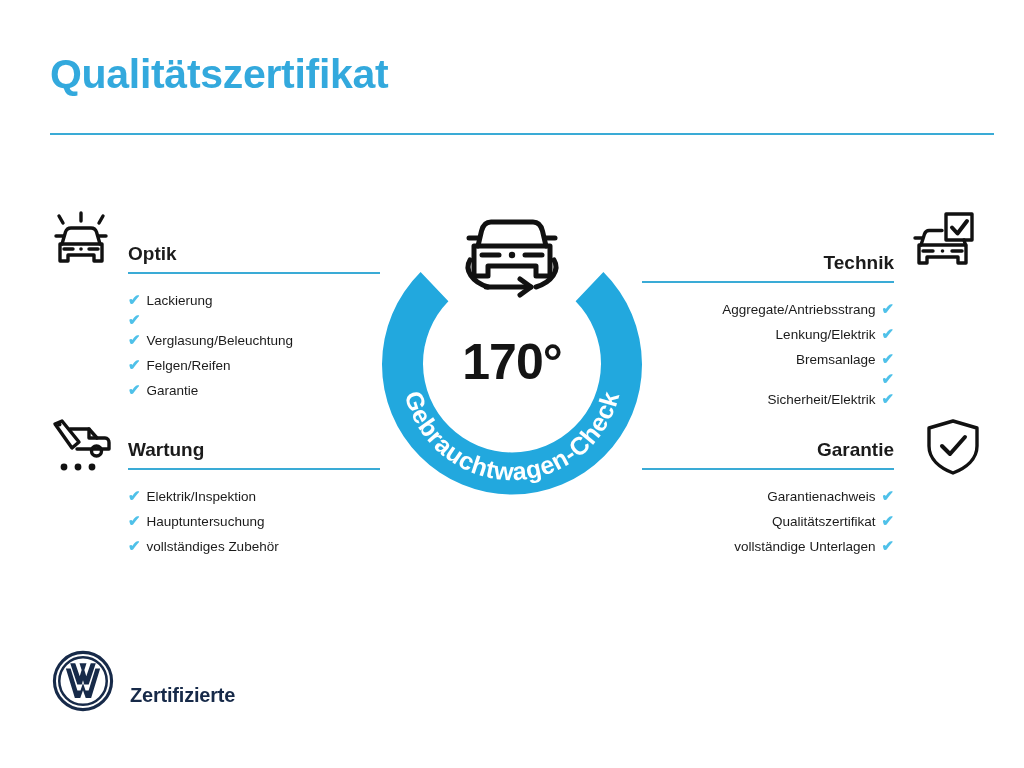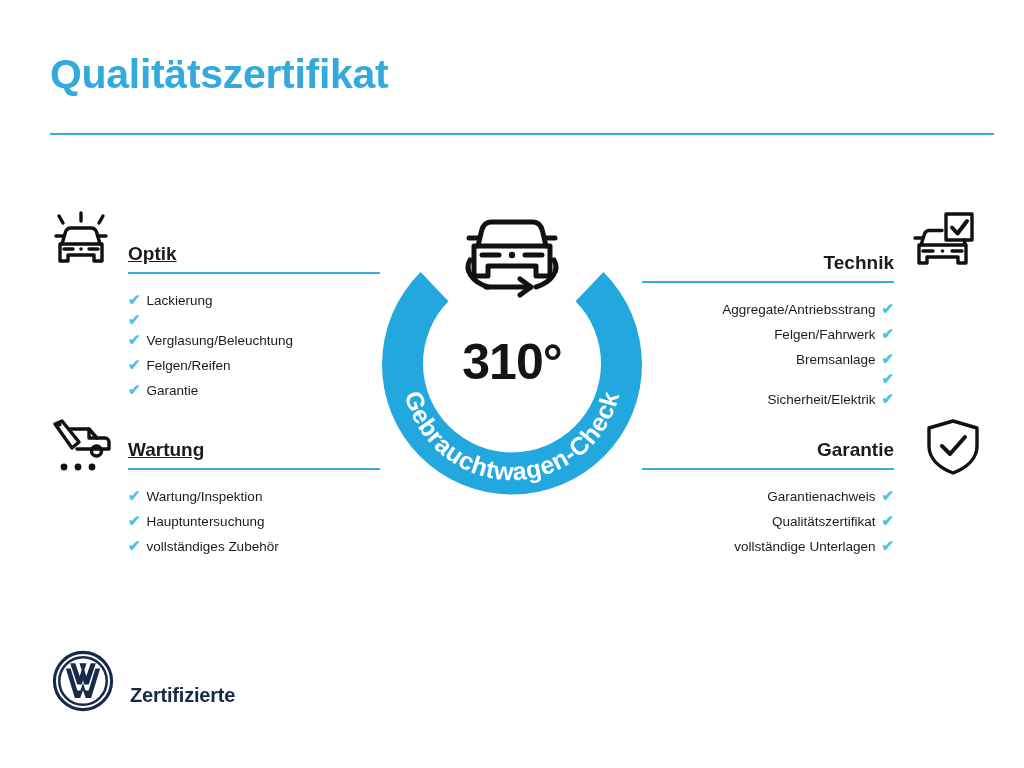--- a/index.html
+++ b/index.html
@@ -78,21 +78,21 @@
     color: #4fc1e9;
     font-size: 15px;
     font-weight: bold;
     line-height: 1;
     display: inline-block;
     transform: translateY(-1px);
   }
 
   
   .col-left { left: 128px; width: 252px; }
-  .col-left .heading { text-align: left; text-decoration: underline; }
+  .col-left .heading { text-align: left; }
   .col-left li { justify-content: flex-start; }
 
   
   .col-right { left: 642px; width: 252px; }
   .col-right .heading { text-align: right; }
   .col-right li { justify-content: flex-end; }
 
   #block-optik    { top: 244px; }
   #block-wartung  { top: 440px; }
   #block-technik  { top: 253px; }
@@ -233,21 +233,21 @@
         </li>
     </ul>
   </div>
 
   <div class="block col-left" id="block-wartung">
     <div class="heading">Wartung</div>
     <div class="heading-rule"></div>
     <ul>
       <li>
           <span class="check">✔</span>
-          <span>Wartung/Inspektion</span>
+          <span>Elektrik/Inspektion</span>
         </li>
       <li>
           <span class="check">✔</span>
           <span>Hauptuntersuchung</span>
         </li>
       <li>
           <span class="check">✔</span>
           <span>vollständiges Zubehör</span>
         </li>
     </ul>
@@ -255,21 +255,21 @@
 
   <div class="block col-right" id="block-technik">
     <div class="heading">Technik</div>
     <div class="heading-rule"></div>
     <ul>
       <li>
           <span>Aggregate/Antriebsstrang</span>
           <span class="check">✔</span>
         </li>
       <li>
-          <span>Felgen/Fahrwerk</span>
+          <span>Lenkung/Elektrik</span>
           <span class="check">✔</span>
         </li>
       <li>
           <span>Bremsanlage</span>
           <span class="check">✔</span>
         </li>
       <li>
           <span class="check">✔</span>
         </li>
       <li>
@@ -324,21 +324,21 @@
           A 130 130 0 1 0 235.4 74.1
           L 207.6 103.2
           A 89 89 0 1 1 80.4 103.2
           Z"></path>
       </g>
 
       <text font-family="'Liberation Sans', sans-serif" font-size="25" font-weight="bold" fill="#ffffff" letter-spacing="0.5">
         <textPath href="#arcpath" xlink:href="#arcpath" startOffset="50%" text-anchor="middle" id="curvedtext">Gebrauchtwagen-Check</textPath>
       </text>
     </svg>
-    <div class="badge-number">310°</div>
+    <div class="badge-number">170°</div>
   </div>
 
   <div class="vw-lockup">
     <svg class="vw-mark" viewBox="0 0 64 64">
       <circle cx="32" cy="32" r="29.5" fill="none" stroke="#172a49" stroke-width="3.2"></circle>
       <circle cx="32" cy="32" r="24.5" fill="none" stroke="#172a49" stroke-width="2.6"></circle>
       <path fill="#172a49" d="
         M 18.8 13.6
         L 24.0 13.6
         L 28.6 27.0

